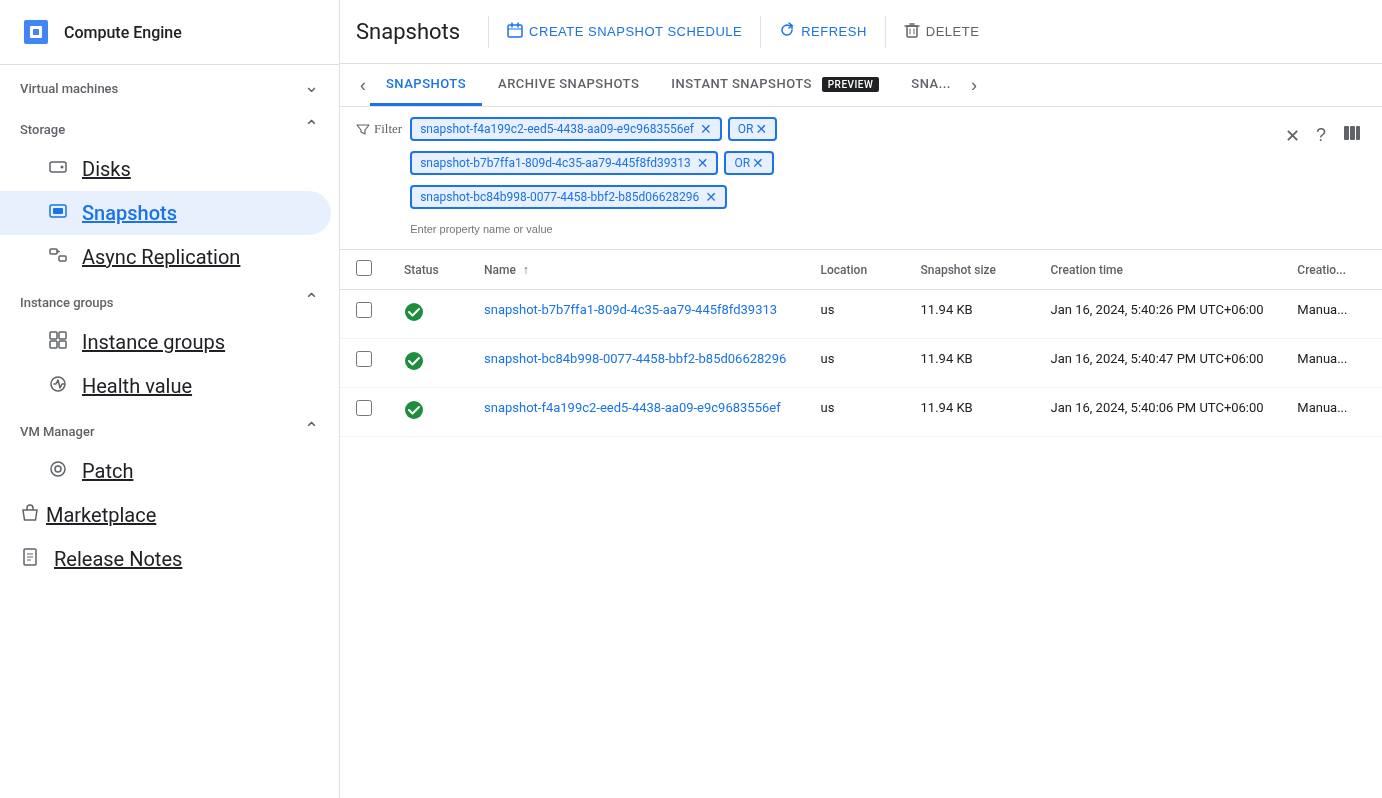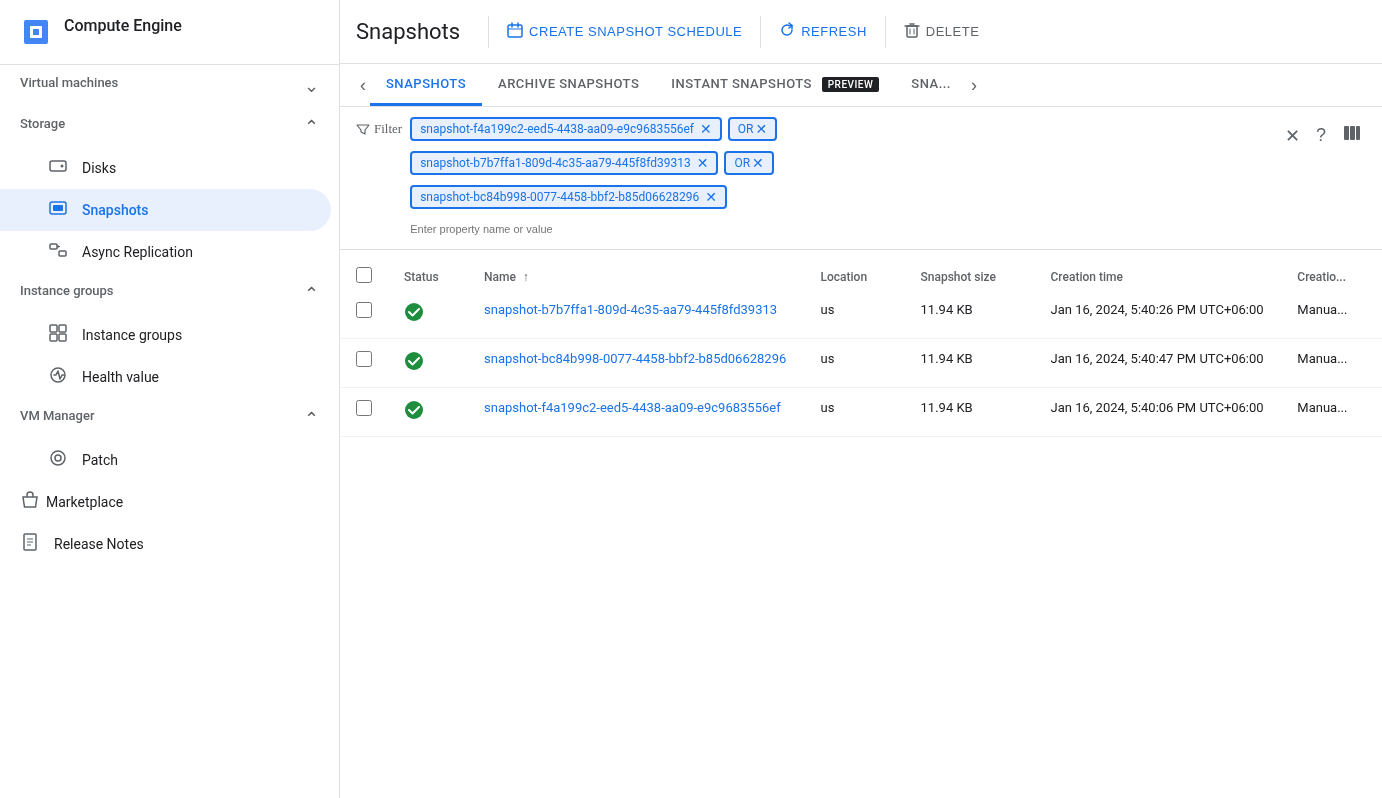--- a/index.html
+++ b/index.html
@@ -1,30 +1,30 @@
 <!DOCTYPE html>
 <html><head>
   <meta charset="utf-8">
   <style>
     * { box-sizing: border-box; margin: 0; padding: 0; }
     body { font-family: 'Google Sans', Roboto, Arial, sans-serif; font-size: 13px; color: #202124; background: #f8f9fa; display: flex; height: 798px; overflow: hidden; }
 
     
     .sidebar { width: 340px; min-width: 340px; background: #fff; border-right: 1px solid #e0e0e0; display: flex; flex-direction: column; overflow-y: auto; }
-    .sidebar-header { display: flex; gap: 12px; padding: 16px 20px; border-bottom: 1px solid #e0e0e0; }
+    .sidebar-header { display: flex; align-items: center; gap: 12px; padding: 16px 20px; border-bottom: 1px solid #e0e0e0; }
     .sidebar-header-icon { width: 32px; height: 32px; display: flex; align-items: center; justify-content: center; }
     .sidebar-header-title { font-size: 16px; font-weight: 500; color: #202124; }
 
     .sidebar-section { padding: 0; }
-    .sidebar-item { display: flex; align-items: center; gap: 14px; padding: 10px 20px 10px 48px; cursor: pointer; color: #202124; font-size: 14px; border-radius: 0 24px 24px 0; margin-right: 8px; }
+    .sidebar-item { display: flex; align-items: center; gap: 14px; padding: 10px 20px 10px 48px; cursor: pointer; color: #202124; font-size: 20px; border-radius: 0 24px 24px 0; margin-right: 8px; text-decoration: underline; }
     .sidebar-item.active { background: #e8f0fe; color: #1a73e8; font-weight: 500; }
     .sidebar-item.active .item-icon { color: #1a73e8; }
     .sidebar-item .item-icon { font-size: 18px; color: #5f6368; width: 20px; text-align: center; }
 
-    .sidebar-section-label { display: flex; align-items: flex-start; justify-content: space-between; padding: 10px 20px; font-size: 13px; color: #5f6368; font-weight: 500; cursor: pointer; }
+    .sidebar-section-label { display: flex; align-items: flex-end; justify-content: space-between; padding: 10px 20px; font-size: 13px; color: #5f6368; font-weight: 500; cursor: pointer; }
 
     
     .main { flex: 1; display: flex; flex-direction: column; overflow: hidden; background: #fff; }
 
     
     .topbar { display: flex; align-items: center; gap: 0; padding: 0 16px; height: 64px; border-bottom: 1px solid #e0e0e0; background: #fff; flex-shrink: 0; }
     .topbar-title { font-size: 22px; font-weight: 400; color: #202124; margin-right: 24px; white-space: nowrap; }
     .topbar-btn { display: flex; align-items: center; gap: 6px; padding: 8px 14px; color: #1a73e8; font-size: 13px; font-weight: 500; cursor: pointer; border: none; background: none; white-space: nowrap; letter-spacing: 0.5px; }
     .topbar-btn .btn-icon { font-size: 16px; }
     .topbar-divider { width: 1px; height: 32px; background: #e0e0e0; margin: 0 4px; }
@@ -48,21 +48,21 @@
     .filter-or .or-close { cursor: pointer; font-size: 14px; }
     .filter-input { border: none; outline: none; font-size: 11px; color: #5f6368; padding: 4px 0; }
     .filter-actions { display: flex; align-items: center; gap: 8px; padding-top: 2px; }
     .filter-action-btn { border: none; background: none; cursor: pointer; font-size: 18px; color: #5f6368; padding: 4px; }
     .columns-btn { border: none; background: none; cursor: pointer; font-size: 18px; color: #5f6368; padding: 4px; }
 
     
     .table-container { flex: 1; overflow-y: auto; background: #fff; }
     table { width: 100%; border-collapse: collapse; }
     thead tr { border-bottom: 1px solid #e0e0e0; }
-    th { padding: 10px 16px; font-size: 12px; font-weight: 500; color: #5f6368; text-align: left; white-space: nowrap; background: #fff; position: sticky; top: 7px; z-index: 1; }
+    th { padding: 10px 16px; font-size: 12px; font-weight: 500; color: #5f6368; text-align: left; white-space: nowrap; background: #fff; position: sticky; top: 0; z-index: 1; }
     td { padding: 12px 16px; font-size: 13px; color: #202124; border-bottom: 1px solid #f1f3f4; vertical-align: top; }
     .table-link { color: #1a73e8; cursor: pointer; text-decoration: none; }
     .check-col { width: 48px; }
     .status-col { width: 80px; }
     .name-col { min-width: 180px; }
     .location-col { width: 100px; }
     .size-col { width: 130px; }
     .time-col { min-width: 160px; }
     .creation-col { min-width: 100px; }
 

